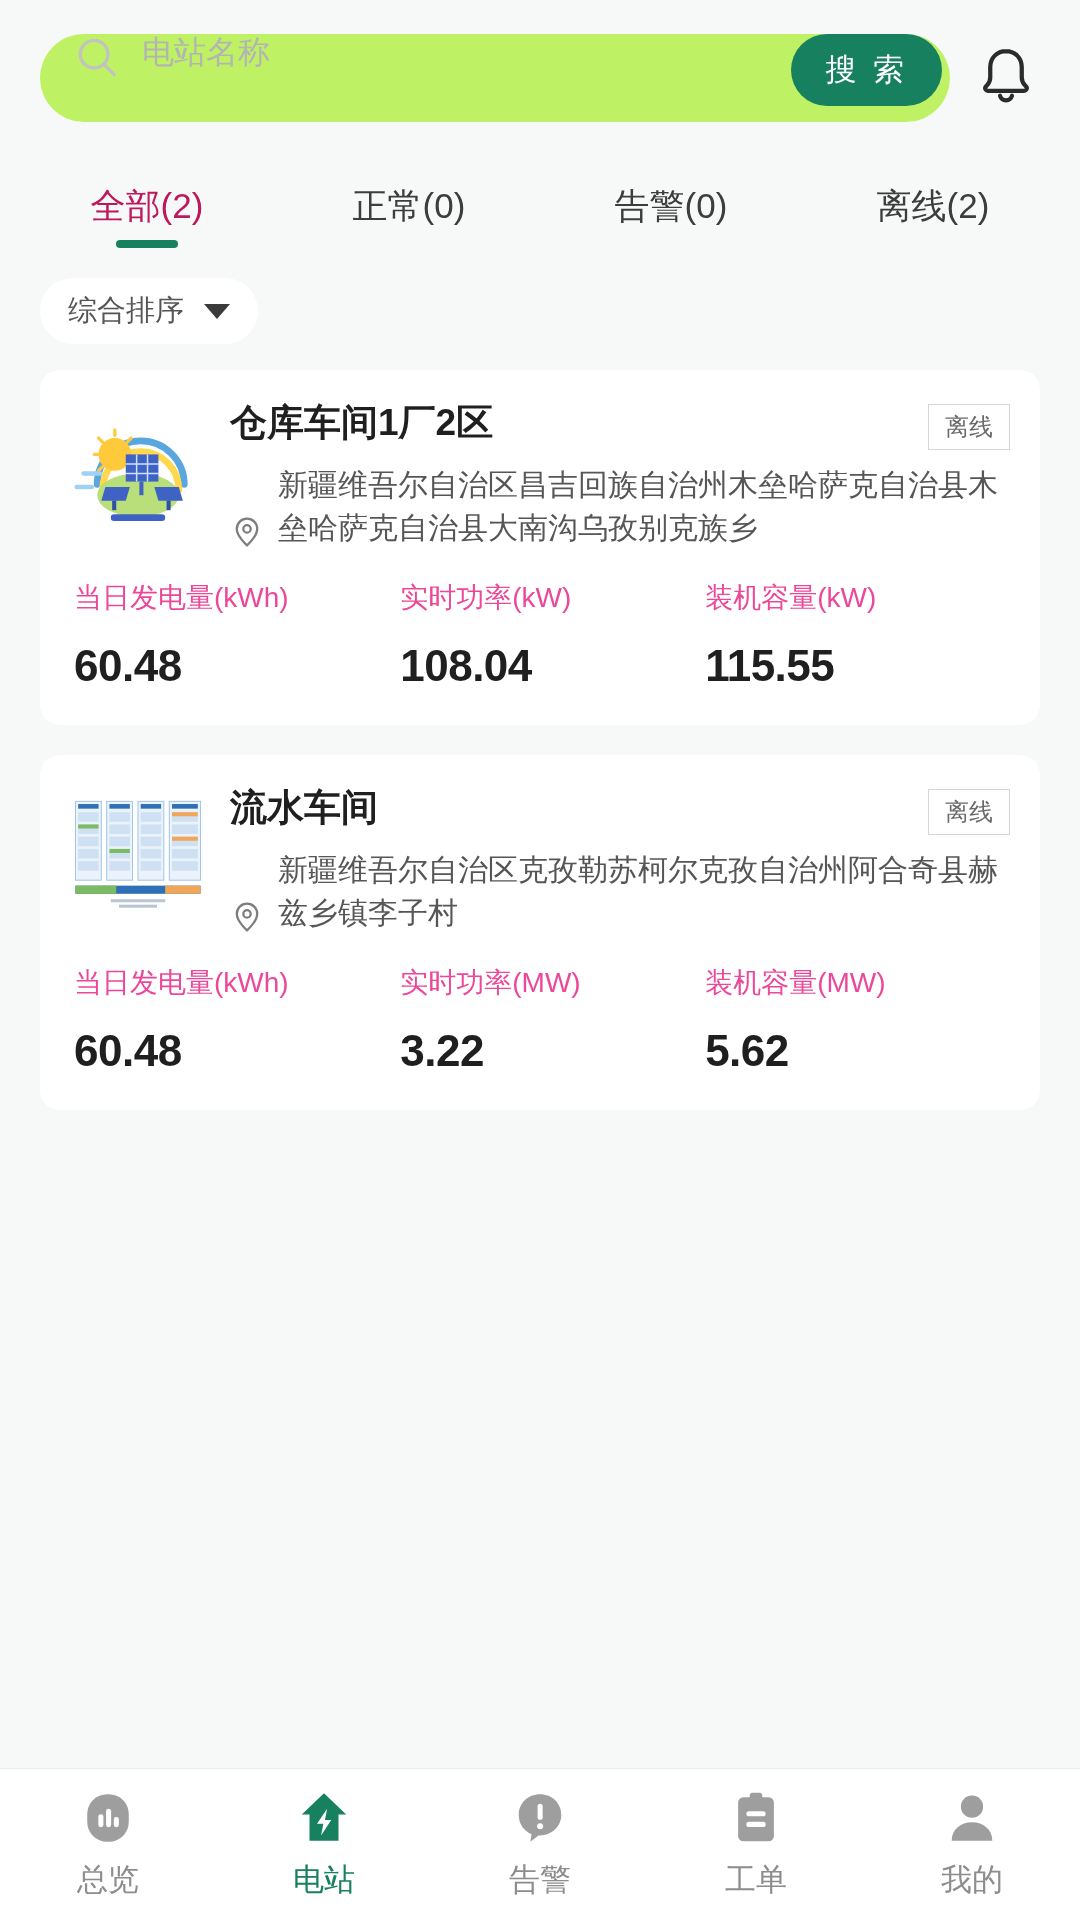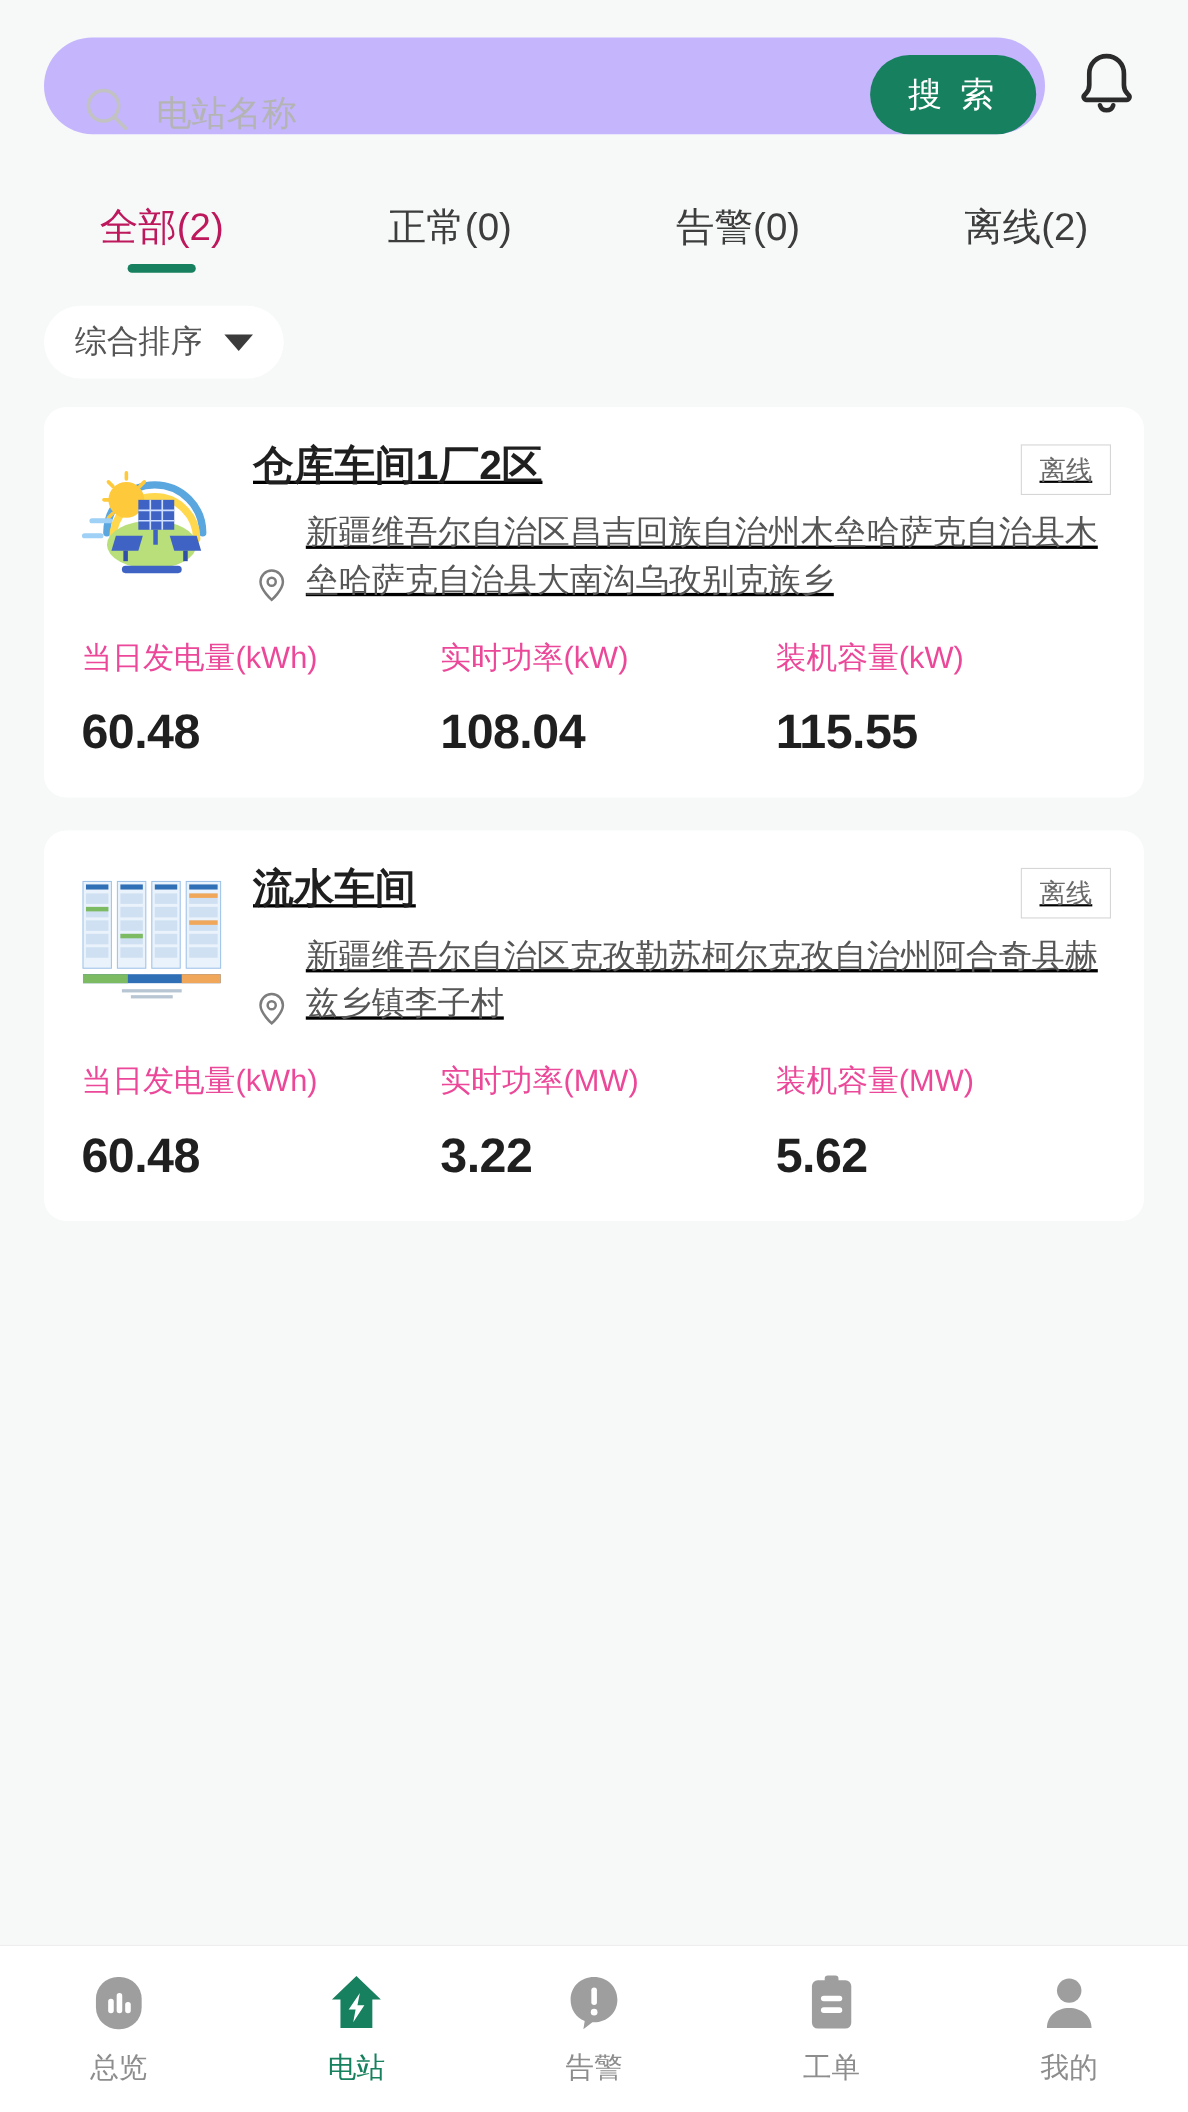--- a/index.html
+++ b/index.html
@@ -7,22 +7,22 @@
     width:1080px; height:1920px;
     background:#f7f8f8;
     font-family:"Liberation Sans","DejaVu Sans",sans-serif;
     overflow:hidden;
   }
   .app { position:relative; width:1080px; height:1920px; background:#f7f8f8; display:flex; flex-direction:column; }
 
   
   .header { padding:34px 40px 0 40px; display:flex; align-items:center; gap:26px; }
   .search-bar {
-    flex:1; height:88px; background:#c4b5fd; border-radius:44px;
-    display:flex; align-items:flex-end; padding:0 8px 0 34px; position:relative;
+    flex:1; height:88px; background:#bef264; border-radius:44px;
+    display:flex; align-items:flex-start; padding:0 8px 0 34px; position:relative;
   }
   .search-icon { width:46px; height:46px; flex:0 0 46px; display:block; }
   .search-input {
     flex:1; border:none; outline:none; background:transparent;
     font-family:"Liberation Sans","DejaVu Sans",sans-serif;
     font-size:32px; color:#333; margin-left:22px; padding:0;
   }
   .search-input::placeholder { color:#b4b4b4; }
   .search-btn {
     flex:0 0 auto; height:72px; padding:0 34px; border:none; cursor:pointer;
@@ -49,21 +49,21 @@
     height:66px; padding:0 28px; border-radius:33px; background:#ffffff; cursor:pointer;
   }
   .sort-label { font-size:29px; color:#555; }
   .caret { width:0; height:0; border-left:13px solid transparent; border-right:13px solid transparent; border-top:15px solid #3b3b3b; }
 
   
   .card-list { padding:26px 40px 0 40px; display:flex; flex-direction:column; gap:30px; }
   .card { background:#ffffff; border-radius:20px; padding:30px 30px 34px 30px; }
   .card-top { display:flex; align-items:flex-start; gap:24px; }
   .thumb { width:136px; height:136px; flex:0 0 136px; border-radius:8px; overflow:hidden; display:block; }
-  .card-main { flex:1; min-width:0;text-decoration:underline; }
+  .card-main { flex:1; min-width:0; }
   .card-title-row { display:flex; align-items:flex-start; justify-content:space-between; gap:16px; }
   .card-title { font-size:37px; font-weight:bold; color:#1f1f1f; line-height:1.25; }
   .status-badge {
     flex:0 0 auto; border:1px solid #d6d6d6; border-radius:0;
     padding:6px 16px; font-size:24px; color:#6a6a6a; background:#fff; white-space:nowrap; margin-top:4px;margin-left:32px;
   }
   .addr-row { display:flex; align-items:flex-end; gap:14px; margin-top:14px; }
   .pin-icon { width:34px; height:34px; flex:0 0 34px; margin-top:6px; display:block; }
   .addr-text { font-size:30px; color:#565656; line-height:1.42; }
 
@@ -75,21 +75,21 @@
 
   .spacer { flex:1; }
 
   
   .bottom-nav {
     height:152px; background:#fff; border-top:1px solid #ededed;
     display:flex; align-items:center;
   }
   .nav-item { flex:1; display:flex; flex-direction:column; align-items:center; gap:12px; cursor:pointer; }
   .nav-icon { width:58px; height:58px; display:block; }
-  .nav-label { font-size:26px; color:#8d8d8d;font-family:Liberation Serif, serif; }
+  .nav-label { font-size:31px; color:#8d8d8d;font-family:Liberation Serif, serif; }
   .nav-item.active .nav-label { color:#17805f; }
 </style>
 </head>
 <body>
 
 <div class="app">
 
   <div class="header">
     <div class="search-bar">
       <svg class="search-icon" viewBox="0 0 24 24" fill="none">

